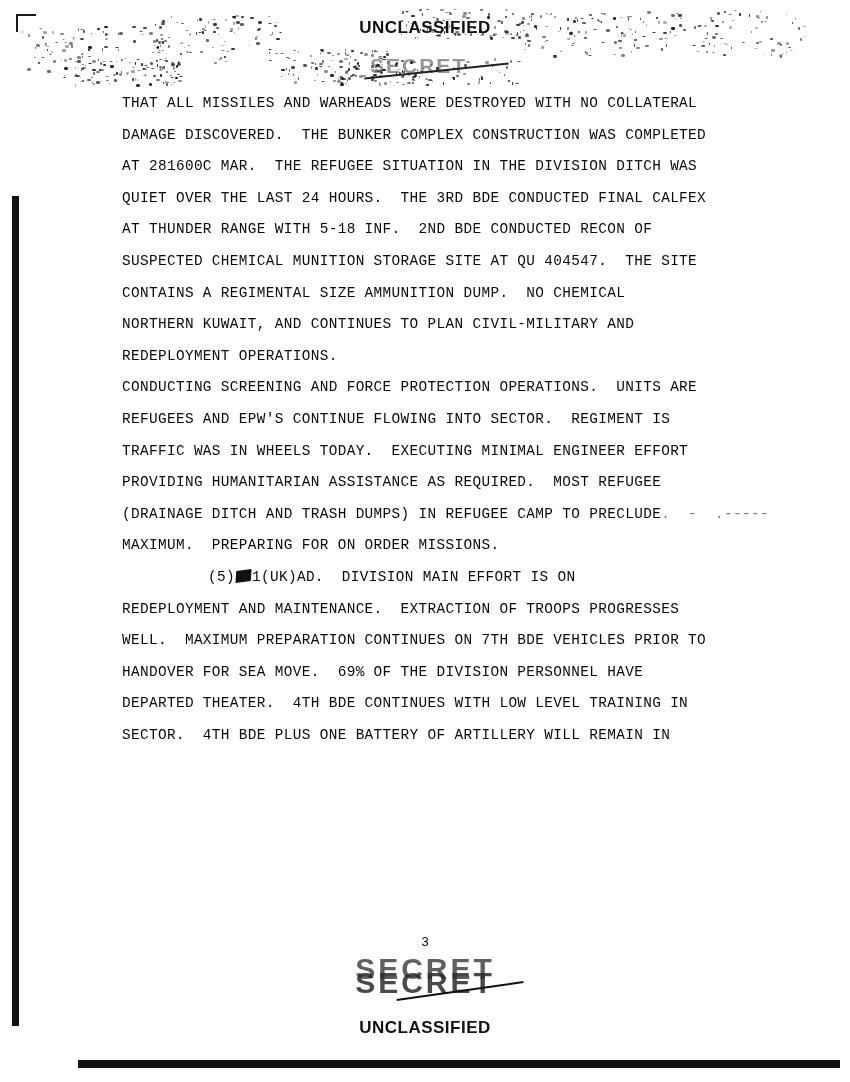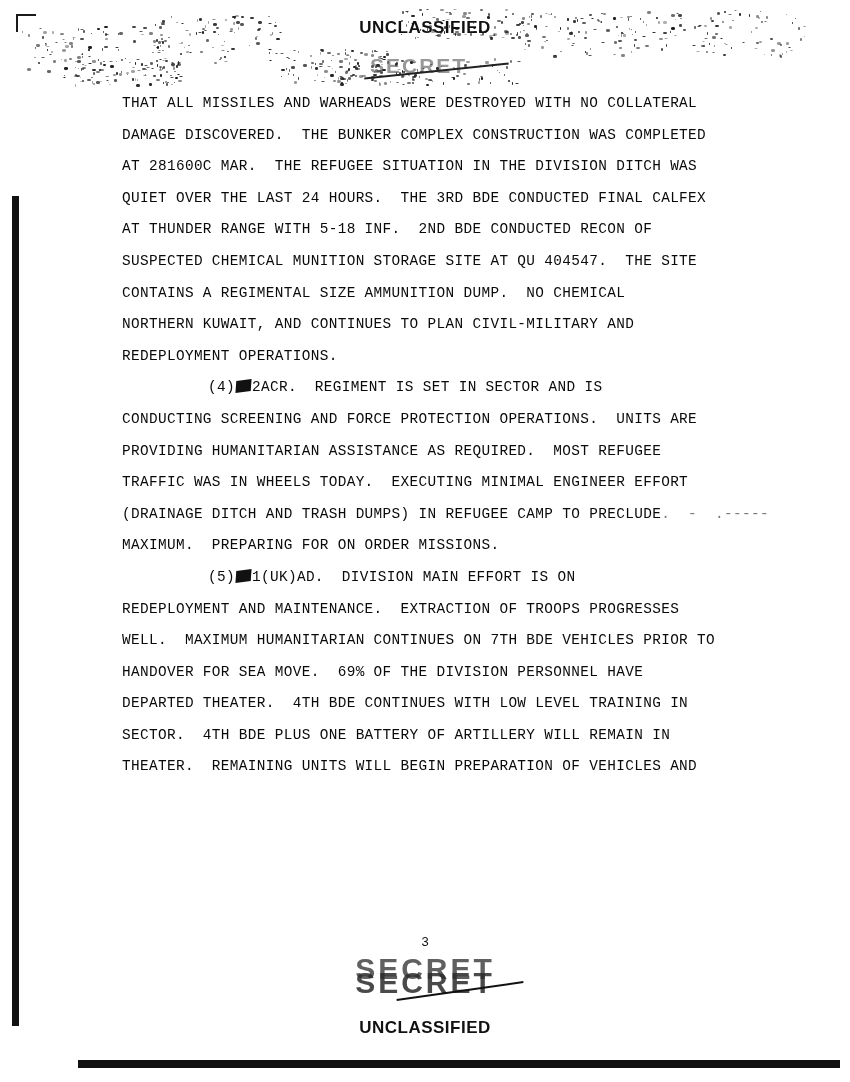--- a/index.html
+++ b/index.html
@@ -920,34 +920,33 @@
     <div class="line">THAT ALL MISSILES AND WARHEADS WERE DESTROYED WITH NO COLLATERAL</div>
     <div class="line">DAMAGE DISCOVERED.  THE BUNKER COMPLEX CONSTRUCTION WAS COMPLETED</div>
     <div class="line">AT 281600C MAR.  THE REFUGEE SITUATION IN THE DIVISION DITCH WAS</div>
     <div class="line">QUIET OVER THE LAST 24 HOURS.  THE 3RD BDE CONDUCTED FINAL CALFEX</div>
     <div class="line">AT THUNDER RANGE WITH 5-18 INF.  2ND BDE CONDUCTED RECON OF</div>
     <div class="line">SUSPECTED CHEMICAL MUNITION STORAGE SITE AT QU 404547.  THE SITE</div>
     <div class="line">CONTAINS A REGIMENTAL SIZE AMMUNITION DUMP.  NO CHEMICAL</div>
     <div class="line">NORTHERN KUWAIT, AND CONTINUES TO PLAN CIVIL-MILITARY AND</div>
     <div class="line">REDEPLOYMENT OPERATIONS.</div>
 
-    <div class="line"><span style="margin-left:86px">(4)</span><span class="redact-mark"></span><span>2ACR.  REGIMENT IS SET IN SECTOR AND IS</span></div>
     <div class="line">CONDUCTING SCREENING AND FORCE PROTECTION OPERATIONS.  UNITS ARE</div>
+    <div class="line">REFUGEES AND EPW'S CONTINUE FLOWING INTO SECTOR.  REGIMENT IS</div>
+    <div class="line">TRAFFIC WAS IN WHEELS TODAY.  EXECUTING MINIMAL ENGINEER EFFORT</div>
     <div class="line">PROVIDING HUMANITARIAN ASSISTANCE AS REQUIRED.  MOST REFUGEE</div>
-    <div class="line">TRAFFIC WAS IN WHEELS TODAY.  EXECUTING MINIMAL ENGINEER EFFORT</div>
     <div class="line"><span>(DRAINAGE DITCH AND TRASH DUMPS) IN REFUGEE CAMP TO PRECLUDE</span><span class="faded-tail">.  -  .-----</span></div>
     <div class="line">MAXIMUM.  PREPARING FOR ON ORDER MISSIONS.</div>
 
     <div class="line"><span style="margin-left:86px">(5)</span><span class="redact-mark"></span><span>1(UK)AD.  DIVISION MAIN EFFORT IS ON</span></div>
     <div class="line">REDEPLOYMENT AND MAINTENANCE.  EXTRACTION OF TROOPS PROGRESSES</div>
-    <div class="line">WELL.  MAXIMUM HUMANITARIAN CONTINUES ON 7TH BDE VEHICLES PRIOR TO</div>
+    <div class="line">WELL.  MAXIMUM PREPARATION CONTINUES ON 7TH BDE VEHICLES PRIOR TO</div>
     <div class="line">HANDOVER FOR SEA MOVE.  69% OF THE DIVISION PERSONNEL HAVE</div>
     <div class="line">DEPARTED THEATER.  4TH BDE CONTINUES WITH LOW LEVEL TRAINING IN</div>
     <div class="line">SECTOR.  4TH BDE PLUS ONE BATTERY OF ARTILLERY WILL REMAIN IN</div>
-    <div class="line">THEATER.  REMAINING UNITS WILL BEGIN PREPARATION OF VEHICLES AND</div>
 
   </div>
 
   <div class="page-number">3</div>
   <div class="bottom-stamp">
     <span class="s1">SECRET</span>
     <span class="s2">SECRET</span>
   </div>
   <div class="bottom-strike"></div>
   <div class="bottom-banner">UNCLASSIFIED</div>

